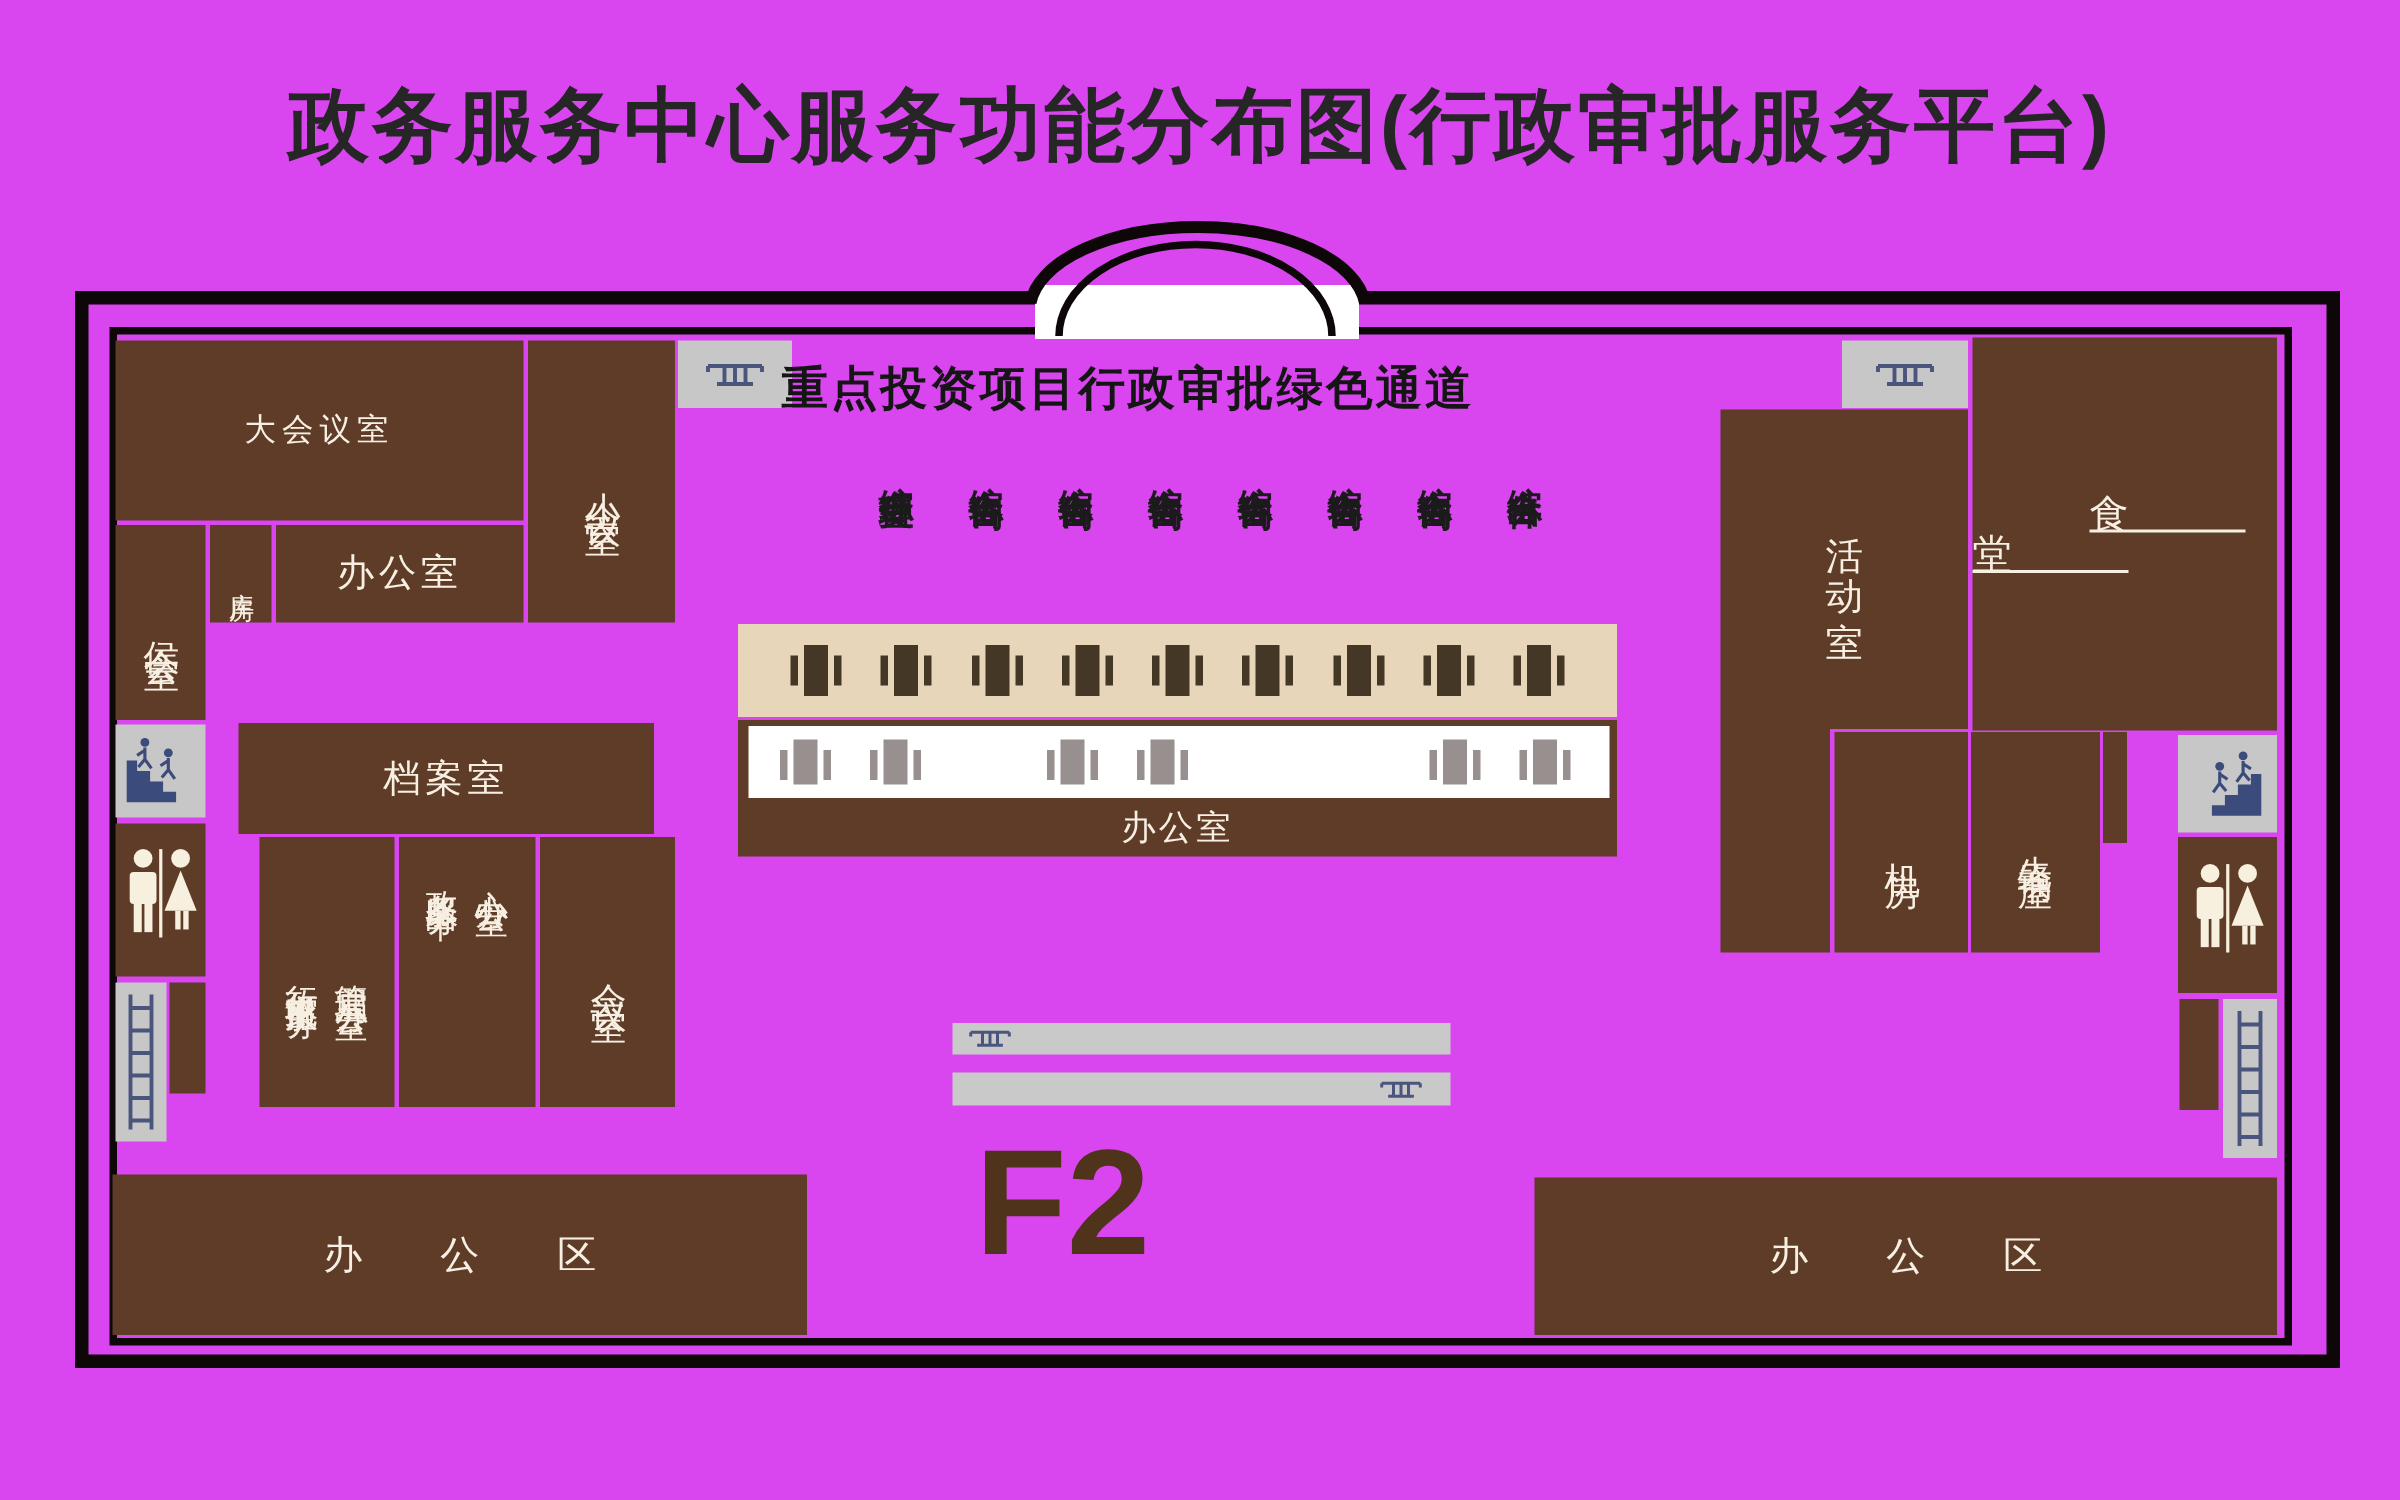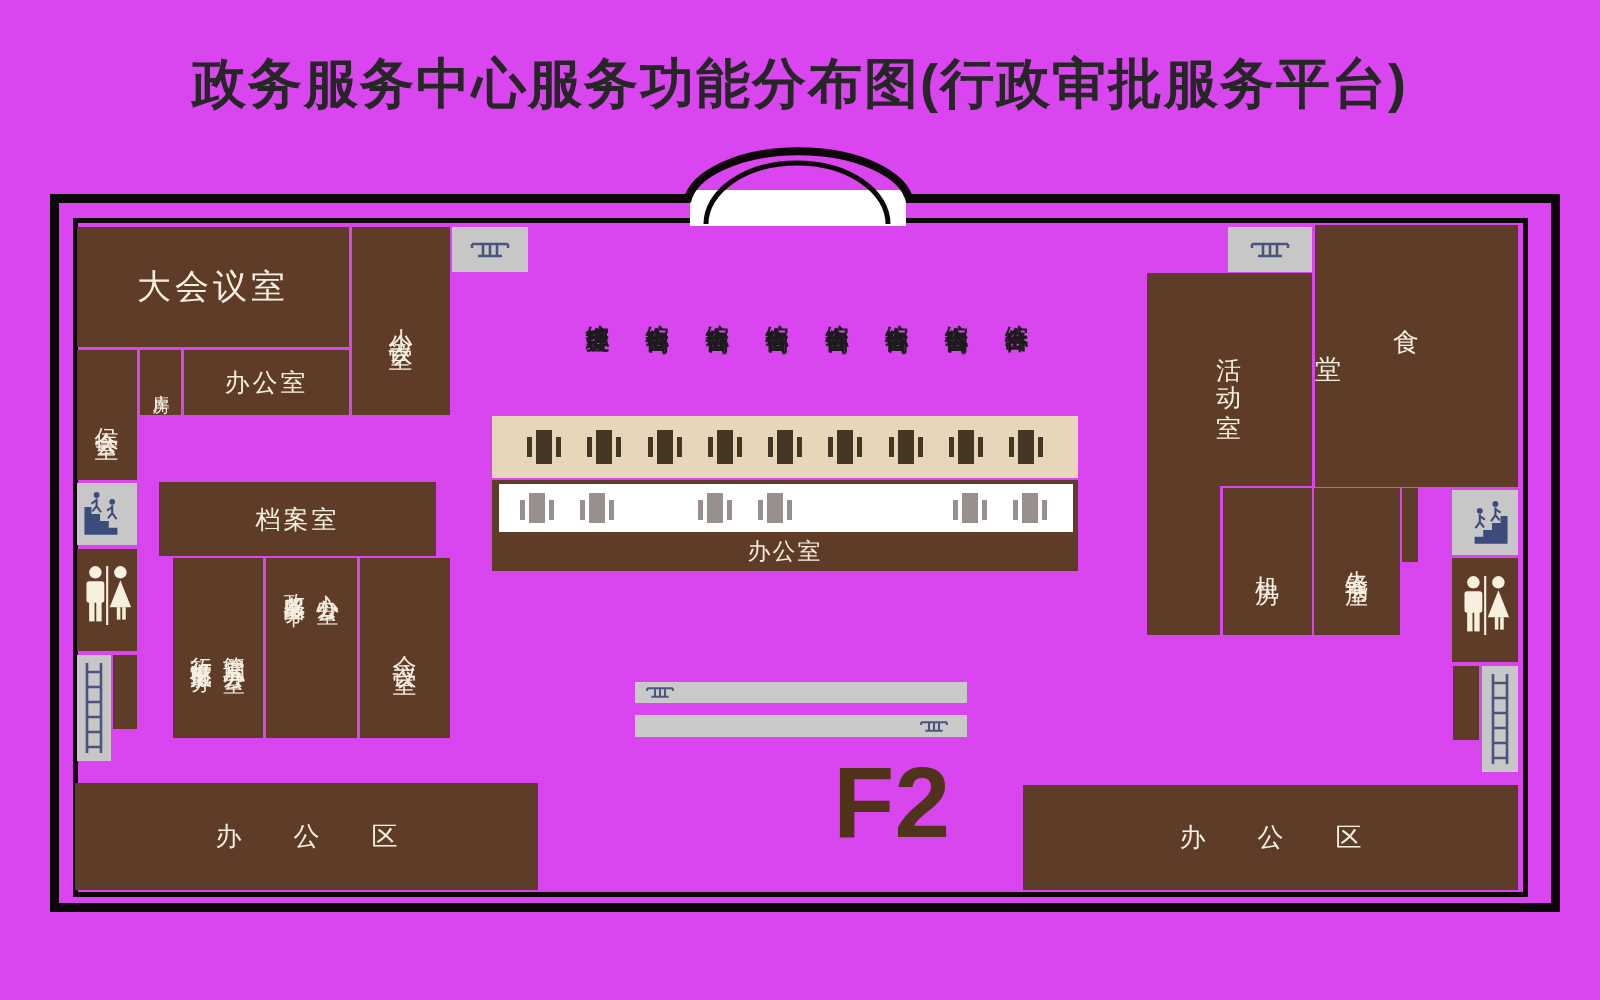--- a/index.html
+++ b/index.html
@@ -12,54 +12,54 @@
   .abs{position:absolute;}
   .title{left:0;top:48px;width:100%;text-align:center;font-size:54px;font-weight:900;
          color:#262626;letter-spacing:2px;}
   .wall{border:9px solid var(--wall);}
   .wall-in{border:5px solid var(--wall);}
   .room{background:var(--room);color:var(--cream);display:flex;align-items:center;
         justify-content:center;font-size:24px;line-height:1.05;}
   .graybox{background:var(--graybox);display:flex;align-items:center;justify-content:center;}
   .vt{writing-mode:vertical-rl;text-orientation:upright;}
   .hz-wide{letter-spacing:52px;text-indent:52px;text-align:center;}
-  .hz-wider{letter-spacing:78px;text-indent:78px;}
+  .hz-wider{letter-spacing:78px;text-indent:78px;text-decoration:underline;}
   .heading{font-size:31px;font-weight:800;color:#151515;text-align:center;letter-spacing:2px;}
   .labels-row{display:flex;justify-content:space-between;}
   .counter-label{writing-mode:vertical-rl;text-orientation:upright;font-size:23px;
                  font-weight:700;color:#1b1b1b;letter-spacing:2px;}
   .beige{background:var(--beige);display:flex;align-items:center;justify-content:space-between;
          padding:0 44px;}
   .desk{width:16px;height:34px;background:var(--deskdark);position:relative;flex:0 0 auto;}
   .desk::before,.desk::after{content:"";position:absolute;top:7px;width:5px;height:20px;background:inherit;}
   .desk::before{left:-9px;} .desk::after{right:-9px;}
   .gdesk{background:var(--deskgray);height:30px;}
   .whitebox{position:absolute;top:4px;height:48px;background:#fff;display:flex;align-items:center;gap:44px;}
-  .floor-label{font-size:100px;font-weight:600;color:#50331B;text-align:right;
+  .floor-label{font-size:100px;font-weight:600;color:#50331B;text-align:left;
                font-family:"Liberation Sans",sans-serif;}
   .strip{background:#C9C9C9;display:flex;align-items:center;}
   svg{display:block;}
 </style>
 </head>
 <body>
 
 <div class="stage">
 
   <div class="abs title">政务服务中心服务功能分布图(行政审批服务平台)</div>
 
   <div class="abs wall" style="left:50px;top:194px;width:1492px;height:700px;"></div>
   <div class="abs wall-in" style="left:73px;top:218px;width:1445px;height:669px;"></div>
 
   <div class="abs" style="left:690px;top:190px;width:216px;height:36px;background:#fff;"></div>
   <svg class="abs" style="left:668px;top:140px;" width="250" height="88" viewBox="0 0 250 88">
     <path d="M19 62 A112 56 0 0 1 242 62" fill="none" stroke="#0D0708" stroke-width="8"></path>
     <path d="M38 84 A91 61 0 0 1 220 84" fill="none" stroke="#0D0708" stroke-width="5"></path>
   </svg>
 
-  <div class="abs room" style="left:77px;top:227px;width:272px;height:120px;font-size:34px;letter-spacing:4px;">
+  <div class="abs room" style="left:77px;top:227px;width:272px;height:120px;font-size:21px;letter-spacing:4px;">
     <span>大会议室</span>
   </div>
   <div class="abs room" style="left:352px;top:227px;width:98px;height:188px;">
     <span class="vt" style="letter-spacing:6px;">小会议室</span>
   </div>
   <div class="abs graybox" style="left:452px;top:227px;width:76px;height:45px;">
     <svg width="42" height="20" viewBox="0 0 42 20">
       <g stroke="#4A557E" stroke-width="2.6" fill="none">
         <path d="M3 4 H39 M3 4 V8 M39 4 V8 M9 16 H33 M14 4 V16 M21 4 V16 M28 4 V16"></path>
       </g>
@@ -121,20 +121,23 @@
     <span class="vt" style="letter-spacing:3px;">政务服务中</span>
     <span class="vt" style="letter-spacing:3px;">心办公室</span>
   </div>
   <div class="abs room" style="left:360px;top:558px;width:90px;height:180px;">
     <span class="vt" style="letter-spacing:8px;">会议室</span>
   </div>
   <div class="abs room hz-wide" style="left:75px;top:783px;width:463px;height:107px;font-size:26px;">
     <span style="letter-spacing:inherit;">办公区</span>
   </div>
 
+  <div class="abs heading" style="left:502px;top:238px;width:500px;">
+    <span>重点投资项目行政审批绿色通道</span>
+  </div>
   <div class="abs labels-row" style="left:583px;top:306px;width:450px;height:104px;">
     <span class="counter-label">综合受理</span>
     <span class="counter-label">综合咨询</span>
     <span class="counter-label">综合咨询</span>
     <span class="counter-label">综合咨询</span>
     <span class="counter-label">综合咨询</span>
     <span class="counter-label">综合咨询</span>
     <span class="counter-label">综合咨询</span>
     <span class="counter-label">综合出件</span>
   </div>

